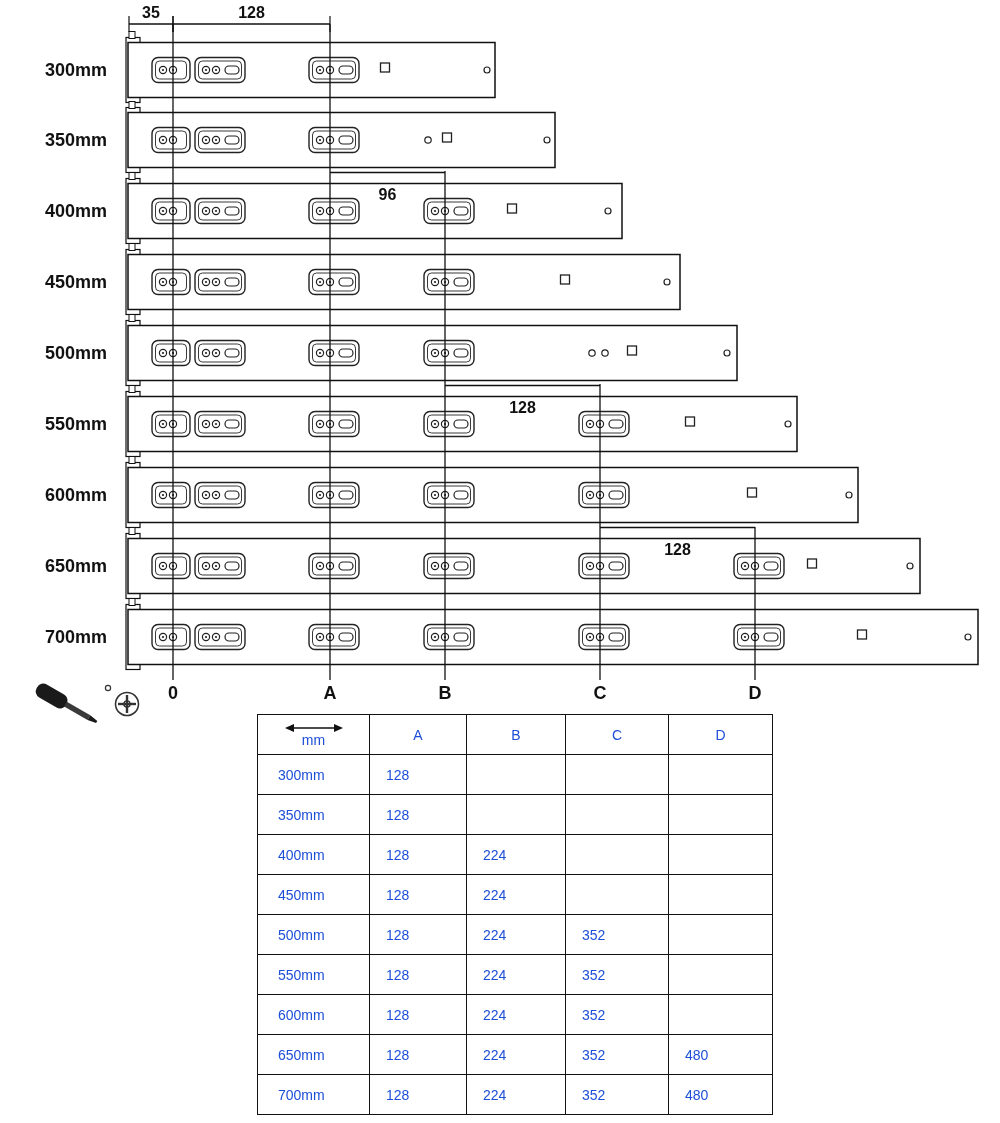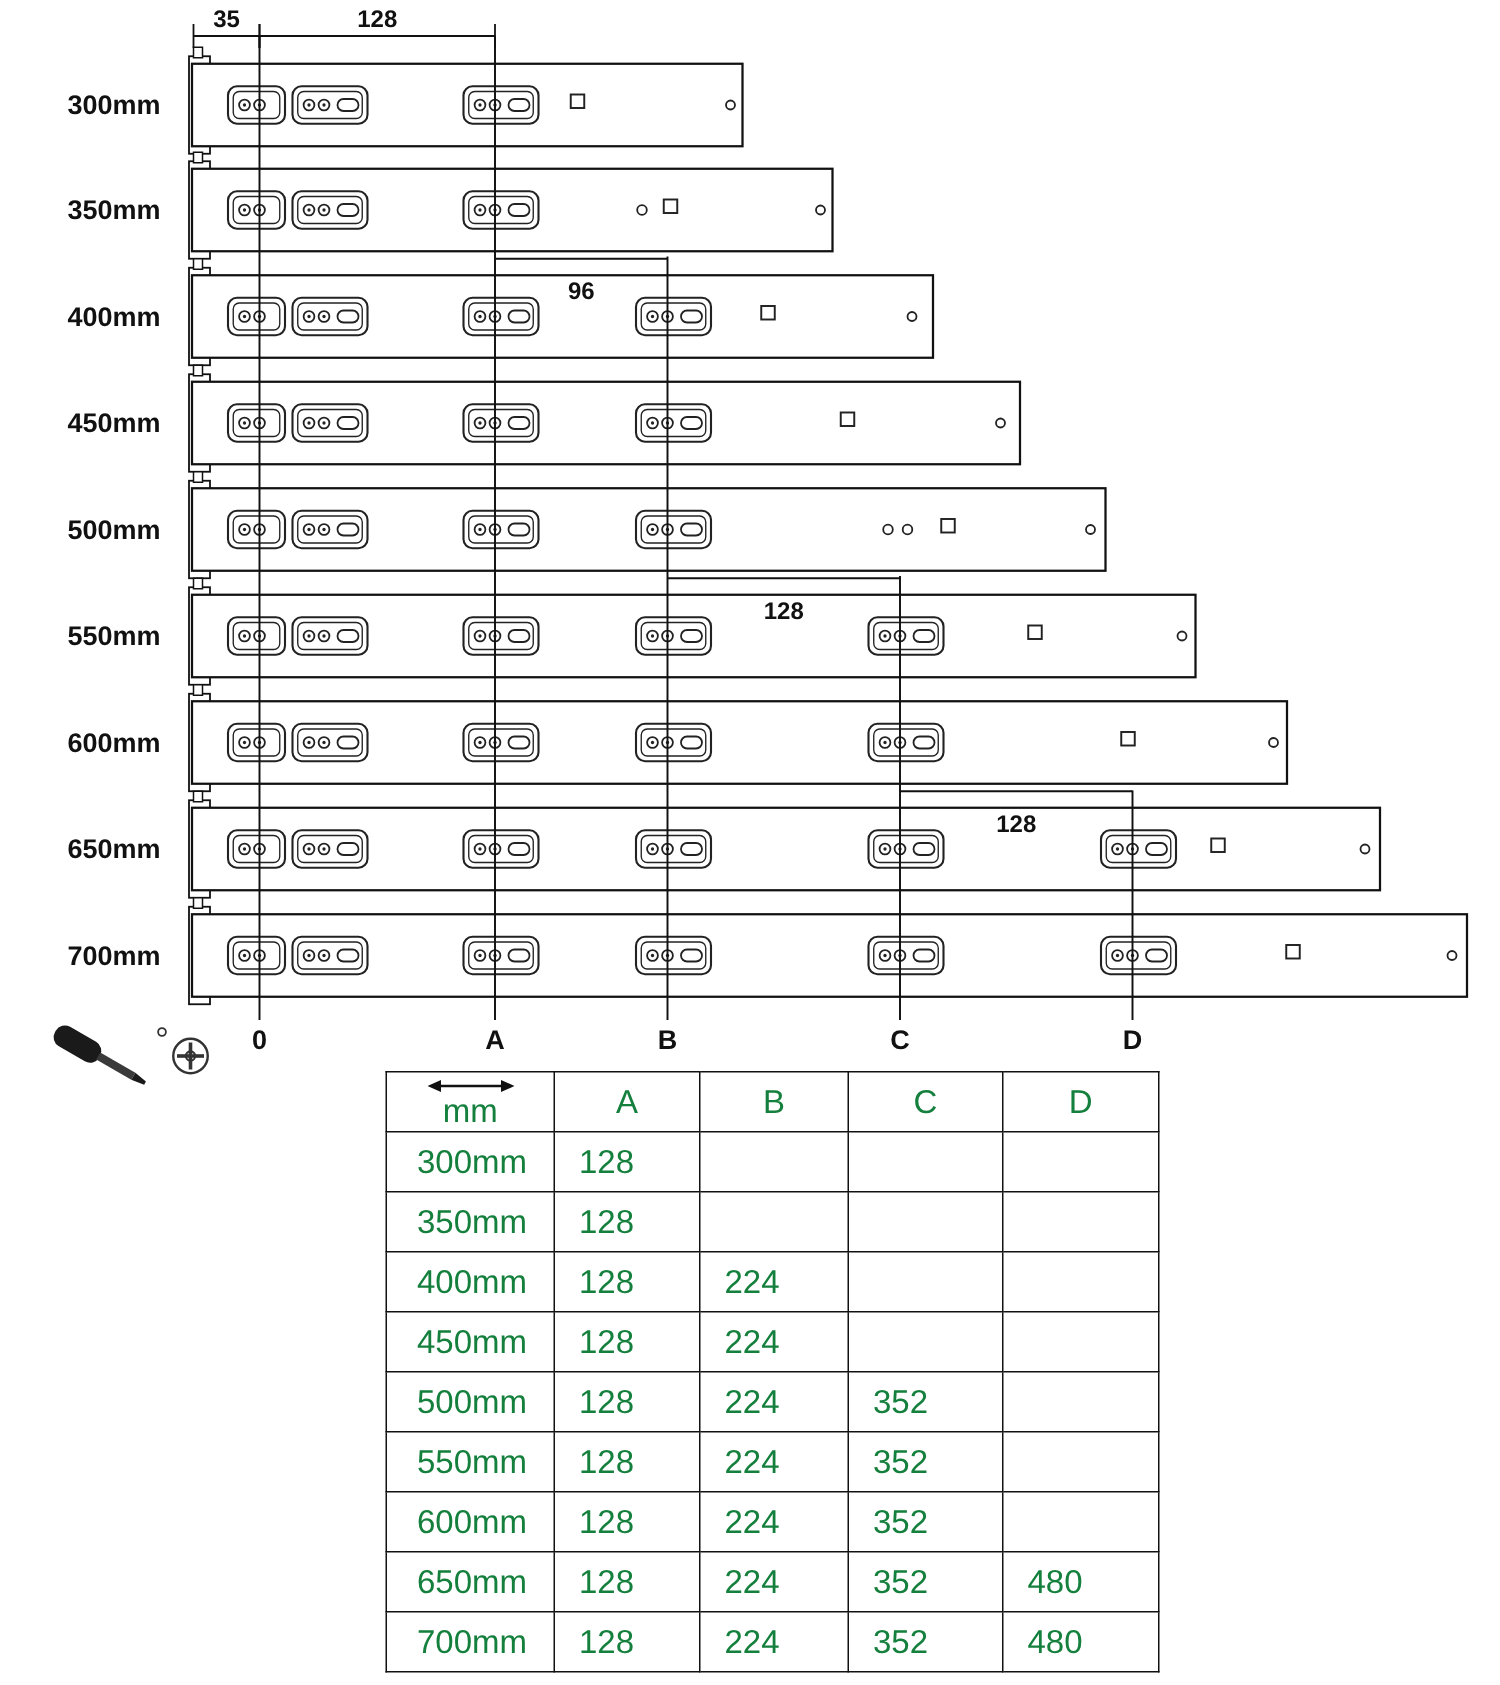--- a/index.html
+++ b/index.html
@@ -11,21 +11,21 @@
     color: #111;
   }
   #stage { position: absolute; inset: 0; }
   #diagram-svg { position: absolute; left: 0; top: 0; }
   #diagram-svg text { font-family: "Liberation Sans", sans-serif; fill: #111; }
   #tools-svg { position: absolute; left: 28px; top: 680px; }
 
   #spec-table {
     position: absolute; left: 257px; top: 714px;
     border-collapse: collapse;
-    font-size: 22px; color: #15803d; background: #fff;
+    font-size: 14px; color: #1d4ed8; background: #fff;
     table-layout: fixed;
   }
   #spec-table th, #spec-table td {
     border: 1.6px solid #111;
     height: 40px;
     font-weight: normal;
     background: #fff;
     vertical-align: middle;
   }
   #spec-table th { text-align: center; }

